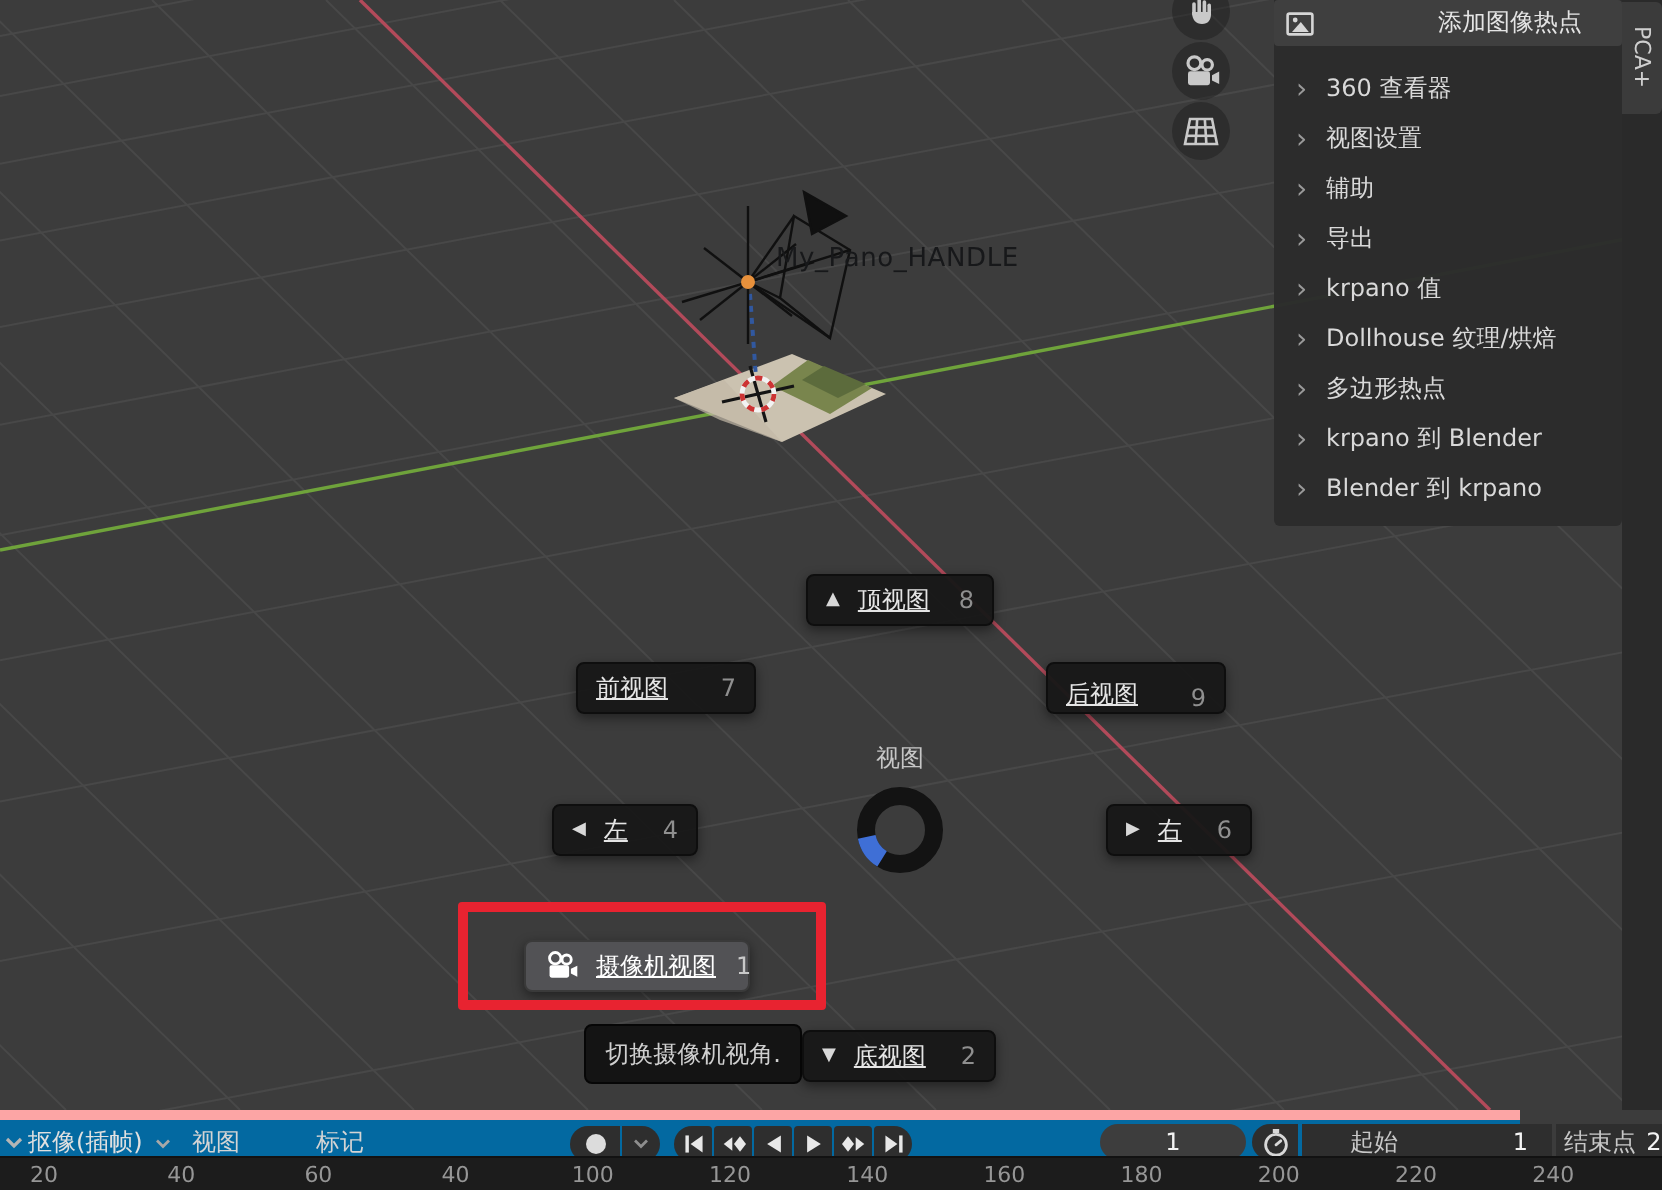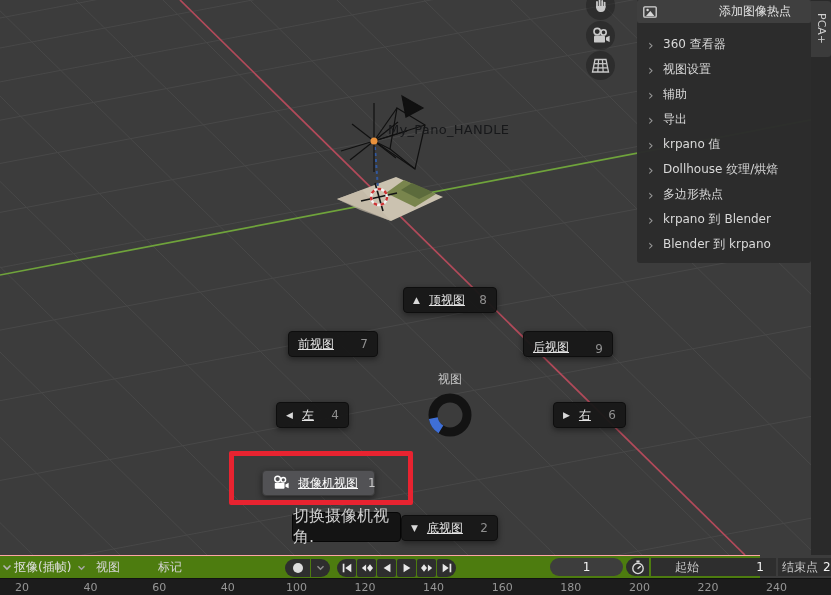--- a/index.html
+++ b/index.html
@@ -46,29 +46,29 @@
   #pie-back   { left:523px; top:331px; width:90px;align-items:flex-end; }
   #pie-left   { left:276px; top:402px; width:73px; }
   #pie-right  { left:553px; top:402px; width:73px; }
   #pie-camera { left:262px; top:470px; width:113px; background:#525255; border-color:#3a3a3a; color:#ffffff; }
   #pie-camera .key { color:#c9c9c9; }
   #pie-selected { left:522px; top:471px; width:106px; }
   #pie-bottom { left:401px; top:515px; width:97px; }
   .pie-title { position:absolute; left:410px; top:371px; width:80px; text-align:center; color:#c6c6c6; font-size:12px; }
   .pie-donut { position:absolute; left:427px; top:392px; }
   .tooltip { position:absolute; left:292px; top:512px; width:109px; height:30px; background:#141414;
-    border:1px solid #060606; border-radius:4px; color:#cfcfcf; font-size:16px;
+    border:1px solid #060606; border-radius:4px; color:#cfcfcf; font-size:12px;
     display:flex; align-items:center; justify-content:center; }
 
   .annotation { position:absolute; left:229px; top:451px; width:184px; height:54px;
     border:5px solid var(--annotation-red,#e82330); border-radius:2px; pointer-events:none; }
 
   
-  .tl-bar { position:absolute; left:0; top:555px; width:760px; height:23px; background:#4d7c0f;
-    border-top:1px solid #fca5a5; }
+  .tl-bar { position:absolute; left:0; top:555px; width:760px; height:23px; background:#0369a1;
+    border-top:5px solid #fca5a5; }
   .tl-bar > * { position:absolute; top:0; height:23px; display:flex; align-items:center; }
   .edge-chev { left:2px; }
   .tl-dd { left:14px; gap:6px; color:#e0e0e0; font-size:12px; cursor:pointer; }
   .tl-menu { color:#d4d4d4; font-size:12px; cursor:pointer; }
   #menu-view { left:96px; } #menu-marker { left:132px;margin-left:26px; }
   .rec-group { left:285px; gap:1px; }
   .rec-group .btn { width:25px; height:18px; background:#2e2e2e; display:flex; align-items:center; justify-content:center; cursor:pointer; }
   .rec-group .btn:first-child { border-radius:9px 0 0 9px; }
   .rec-group .btn:last-child { border-radius:0 9px 9px 0; width:19px; }
   .rec-dot { width:10px; height:10px; border-radius:50%; background:#dcdcdc; }

